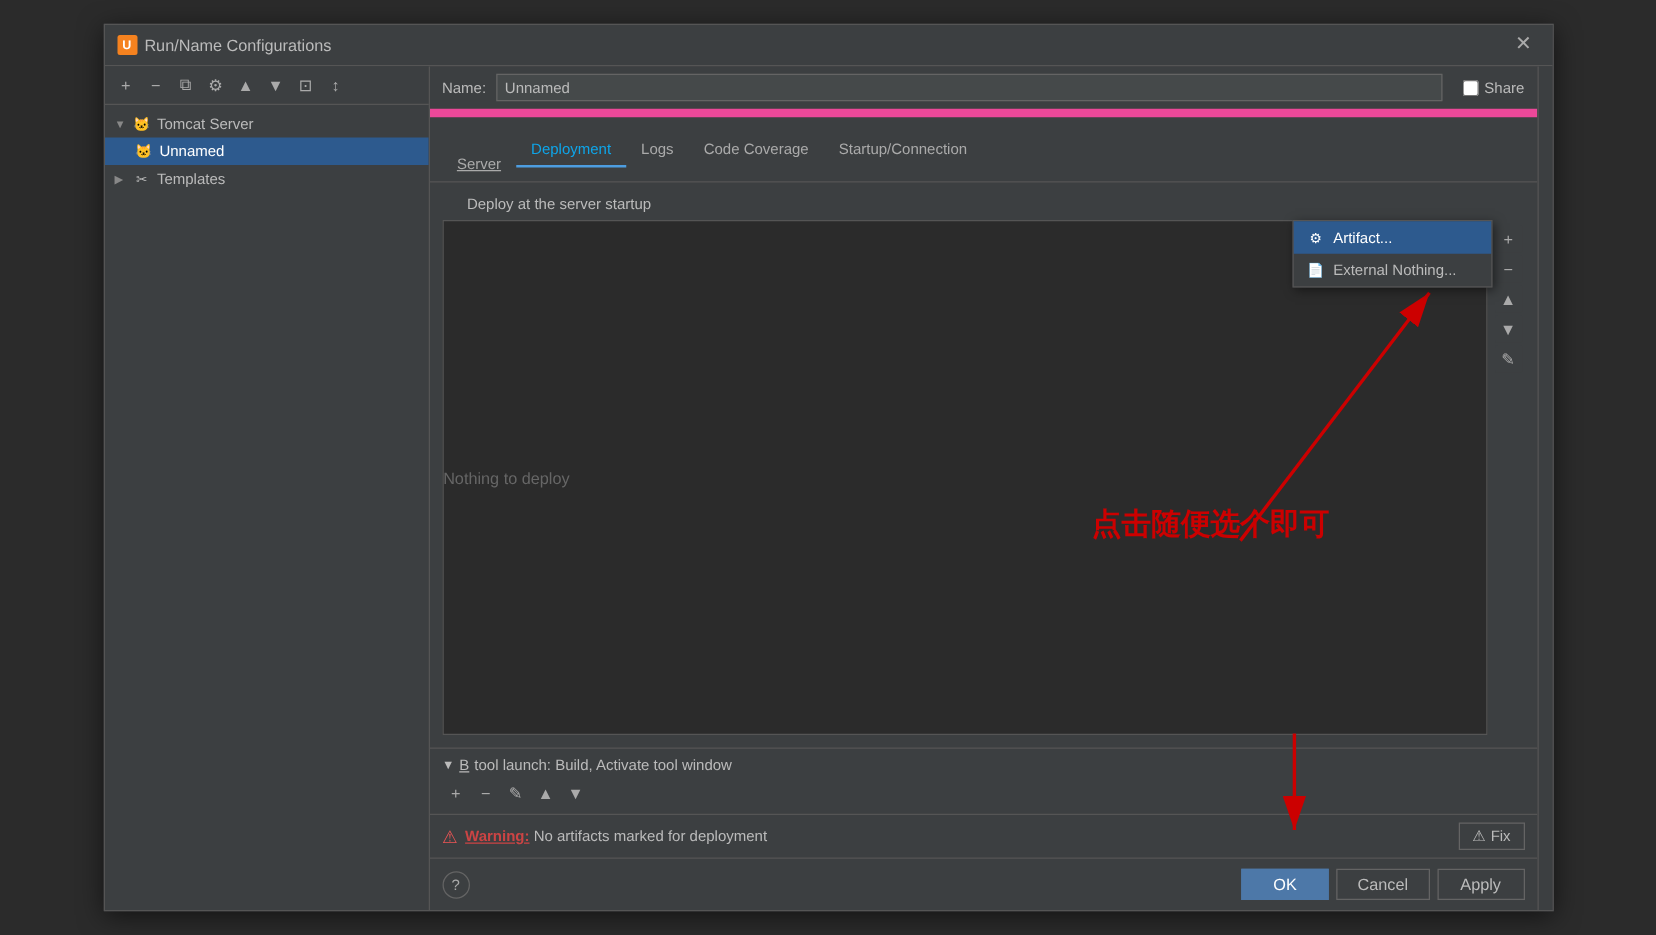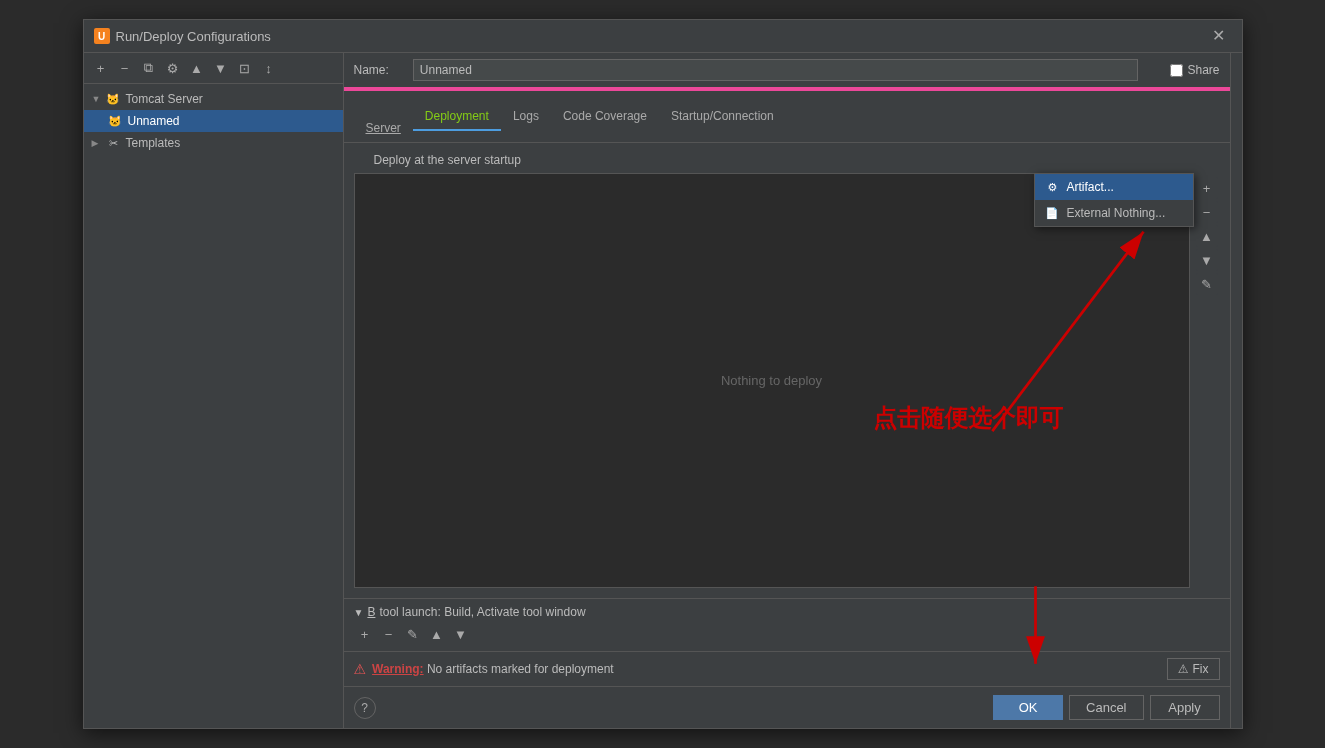--- a/index.html
+++ b/index.html
@@ -135,22 +135,22 @@
       display: flex;
       flex-direction: column;
       overflow: hidden;
     }
 
     
     .name-bar {
       display: flex;
       align-items: center;
       padding: 6px 10px;
-      gap: 24px;
-      border-bottom: 4px solid #ec4899;
+      gap: 8px;
+      border-bottom: 7px solid #ec4899;
     }
     .name-label { color: #bbbbbb; font-size: 12px; }
     .name-input {
       flex: 1;
       background: #45494a;
       border: 1px solid #646464;
       color: #bbbbbb;
       padding: 3px 6px;
       font-size: 12px;
       outline: none;
@@ -172,21 +172,21 @@
     }
     .tab {
       padding: 6px 12px;
       cursor: pointer;
       color: #aaa;
       font-size: 12px;
       border-bottom: 2px solid transparent;
       margin-bottom: -1px;
     }
     .tab.active {
-      color: #84cc16;
+      color: #0ea5e9;
       border-bottom: 2px solid #4d9de0;
     }
     .tab.underline { text-decoration: underline; margin-top: 24px; }
 
     
     .panel-content {
       flex: 1;
       display: flex;
       flex-direction: column;
       overflow: hidden;
@@ -207,21 +207,21 @@
       margin-bottom: 6px;
       padding-left: 20px;
     }
     .deploy-list-area {
       flex: 1;
       background: #2b2b2b;
       border: 1px solid #555;
       position: relative;
       display: flex;
       align-items: center;
-      justify-content: center;
+      justify-content: flex-start;
     }
     .nothing-to-deploy {
       color: #666;
       font-size: 13px;
     }
     .deploy-toolbar-wrapper {
       position: relative;
       display: flex;
     }
     .side-toolbar {
@@ -386,21 +386,21 @@
     }
   </style>
 </head>
 <body>
 
 <div class="dialog">
 
   <div class="title-bar">
     <div class="title-bar-left">
       <div class="title-bar-icon">U</div>
-      <span class="title-text">Run/Deploy Configurations</span>
+      <span class="title-text">Run/Name Configurations</span>
     </div>
     <span class="title-close">✕</span>
   </div>
 
   <div class="main-content">
 
     <div class="sidebar">
       <div class="sidebar-toolbar">
         <div class="toolbar-btn">+</div>
         <div class="toolbar-btn">−</div>

